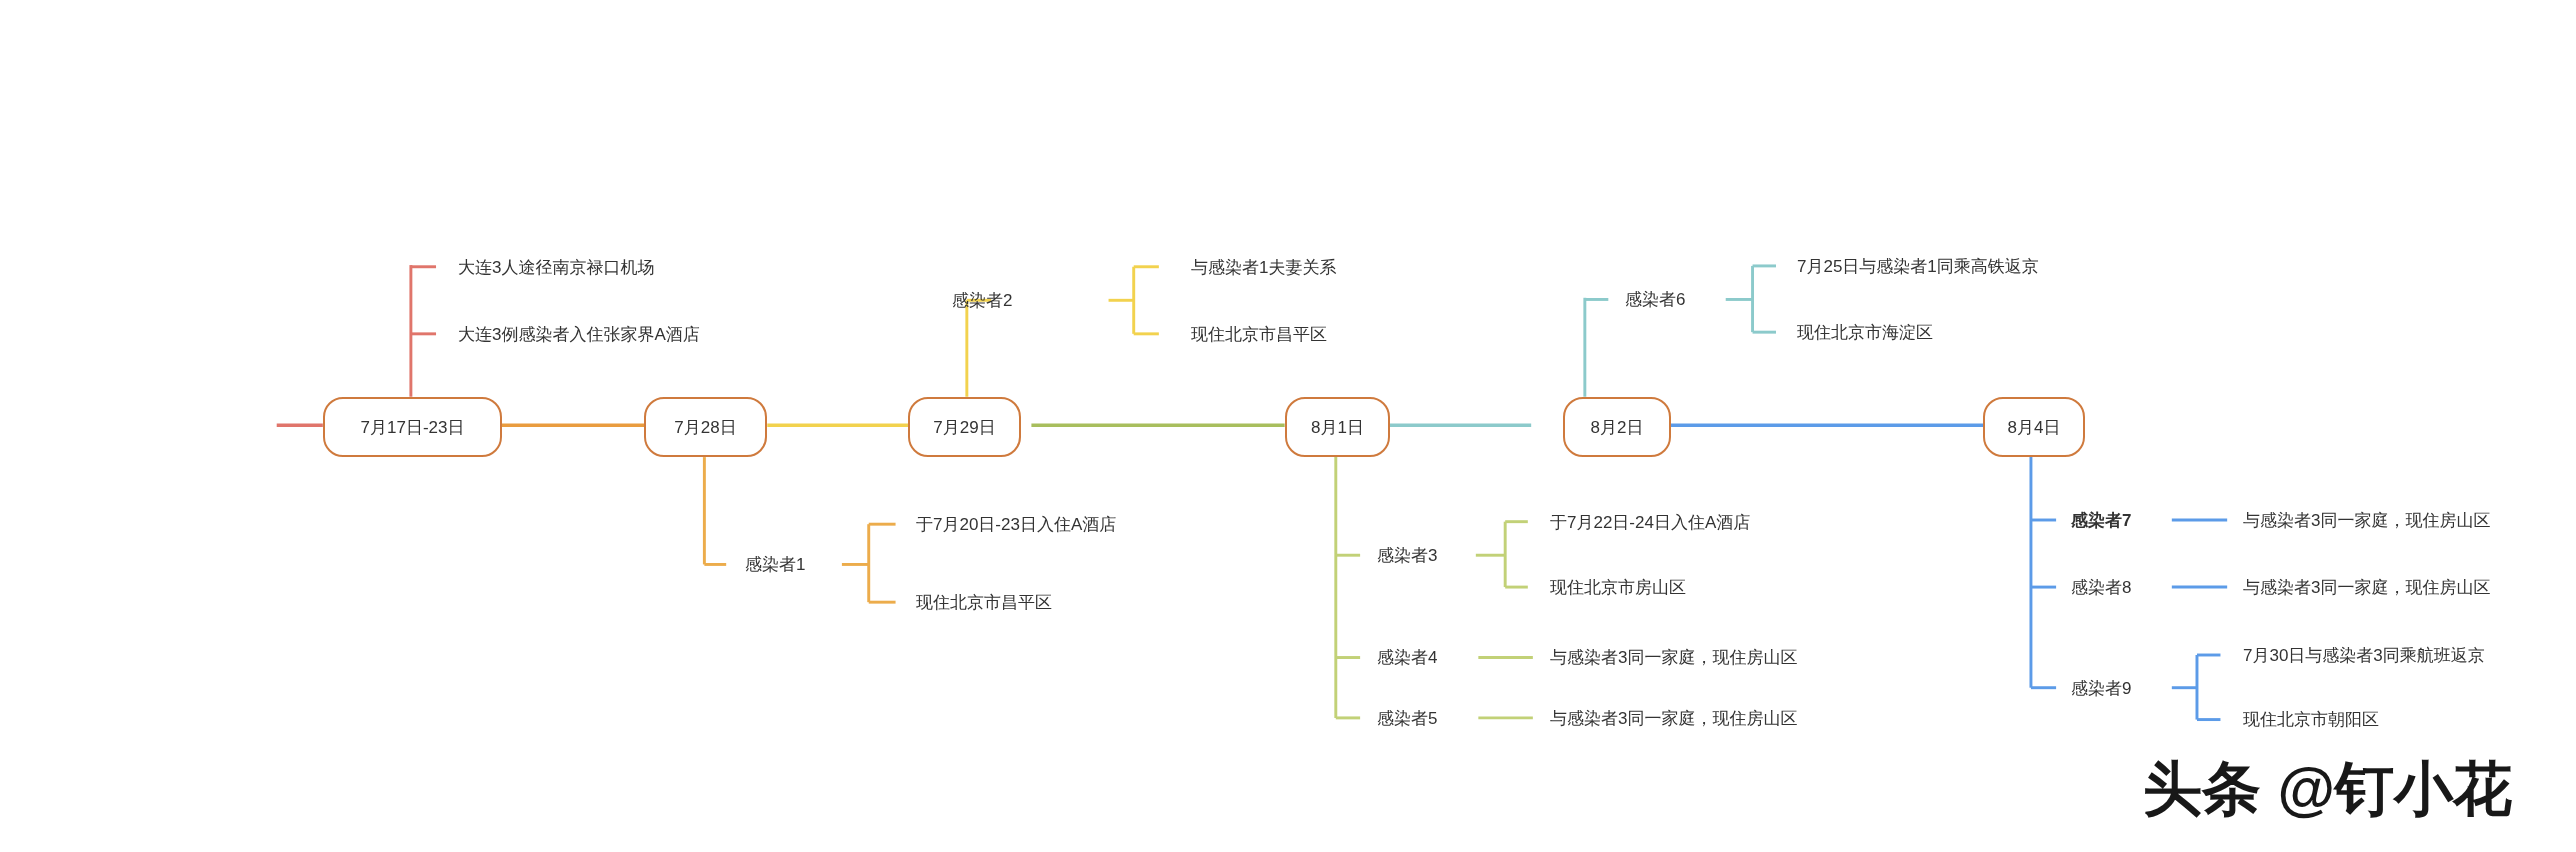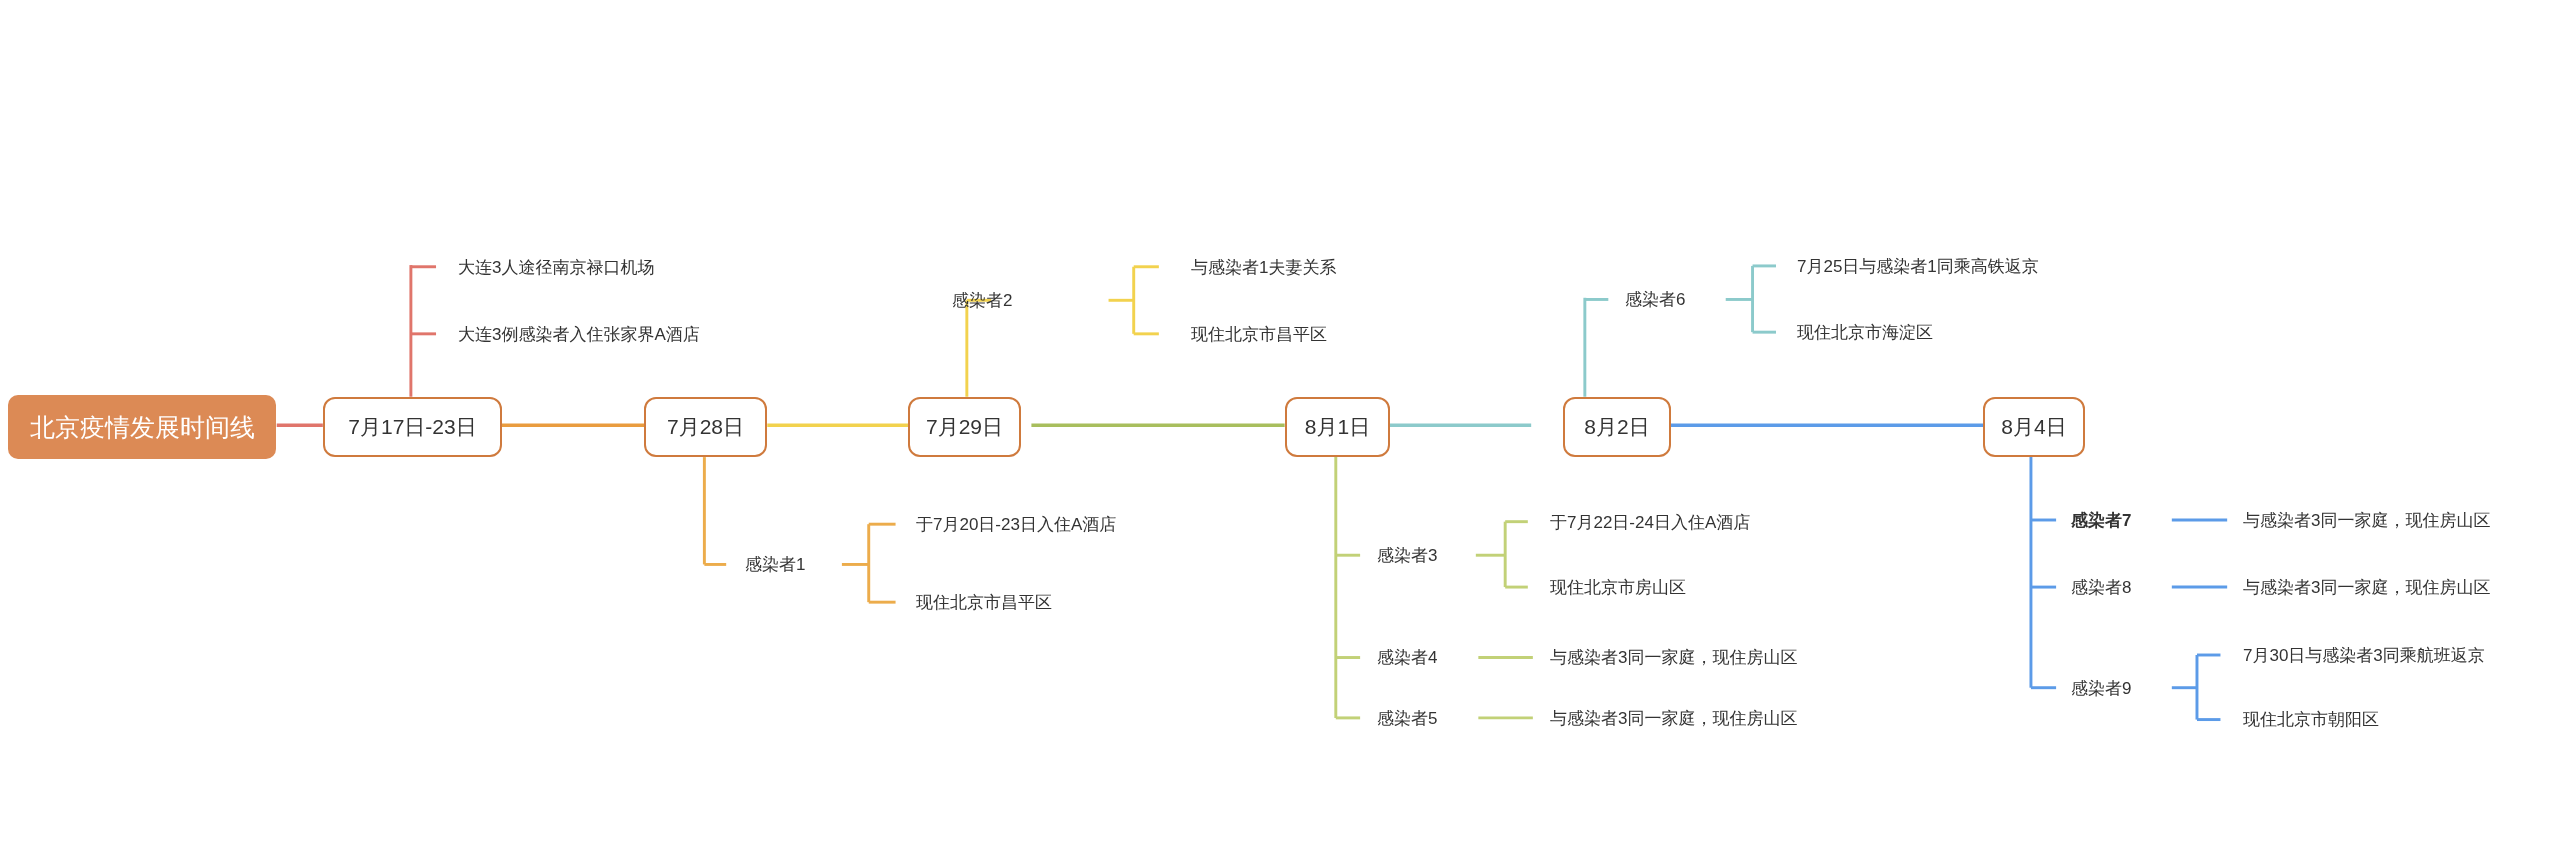--- a/index.html
+++ b/index.html
@@ -6,23 +6,23 @@
   #stage{
     position:relative;width:2576px;height:853px;background:#ffffff;overflow:hidden;
     font-family:"Liberation Sans","DejaVu Sans",sans-serif;
   }
   #lines{position:absolute;left:0;top:0;width:2576px;height:853px;}
   #lines line{fill:none;}
   .spine{stroke-width:4;}
   .branch{stroke-width:3.5;}
   .node{
     position:absolute;top:397px;height:60px;box-sizing:border-box;
-    background:#ffffff;border:2.5px solid #CF7A3D;border-radius:12px;
+    background:#ffffff;border:2.5px solid #CF7A3D;border-radius:20px;
     display:flex;align-items:center;justify-content:center;
-    font-size:21px;color:#333333;white-space:nowrap;z-index:2;
+    font-size:17px;color:#333333;white-space:nowrap;z-index:2;
   }
   .root{
     position:absolute;left:8.4px;top:395px;width:268px;height:64px;box-sizing:border-box;
     background:#DC8A55;border-radius:10px;
     display:flex;align-items:center;justify-content:center;
     font-size:25px;color:#ffffff;white-space:nowrap;z-index:2;
   }
   .lbl{
     position:absolute;transform:translateY(-50%);
     font-size:17px;color:#333333;white-space:nowrap;z-index:2;line-height:1;
@@ -88,21 +88,20 @@
     <line class="branch" x1="2422" y1="700" x2="2452" y2="700" stroke="#5C9BE8"></line>
     <line class="branch" x1="2422" y1="820" x2="2452" y2="820" stroke="#5C9BE8"></line>
     <line class="branch" x1="2590" y1="620" x2="2656" y2="620" stroke="#5C9BE8"></line>
     <line class="branch" x1="2590" y1="700" x2="2656" y2="700" stroke="#5C9BE8"></line>
     <line class="branch" x1="2590" y1="820" x2="2620" y2="820" stroke="#5C9BE8"></line>
     <line class="branch" x1="2620" y1="781" x2="2620" y2="858" stroke="#5C9BE8"></line>
     <line class="branch" x1="2620" y1="781" x2="2648" y2="781" stroke="#5C9BE8"></line>
     <line class="branch" x1="2620" y1="858" x2="2648" y2="858" stroke="#5C9BE8"></line>
   </svg>
 
-  <div class="root">北京疫情发展时间线</div>
 
   <div class="node" style="left:323px;width:179px;">7月17日-23日</div>
   <div class="node" style="left:644px;width:123px;">7月28日</div>
   <div class="node" style="left:908px;width:113px;">7月29日</div>
   <div class="node" style="left:1285px;width:105px;">8月1日</div>
   <div class="node" style="left:1531px;width:108px;margin-left:32px;">8月2日</div>
   <div class="node" style="left:1983px;width:102px;">8月4日</div>
 
   <div class="lbl" style="left:458px;top:267px;">大连3人途径南京禄口机场</div>
   <div class="lbl" style="left:458px;top:334px;">大连3例感染者入住张家界A酒店</div>
@@ -128,15 +127,16 @@
   <div class="lbl" style="left:1797px;top:332px;">现住北京市海淀区</div>
 
   <div class="lbl" style="left:2071px;top:520px;font-weight:bold;">感染者7</div>
   <div class="lbl" style="left:2243px;top:520px;">与感染者3同一家庭，现住房山区</div>
   <div class="lbl" style="left:2071px;top:587px;">感染者8</div>
   <div class="lbl" style="left:2243px;top:587px;">与感染者3同一家庭，现住房山区</div>
   <div class="lbl" style="left:2071px;top:688px;">感染者9</div>
   <div class="lbl" style="left:2243px;top:655px;">7月30日与感染者3同乘航班返京</div>
   <div class="lbl" style="left:2243px;top:719px;">现住北京市朝阳区</div>
 
+  <div class="watermark">头条 @钉小花</div>
 
 </div>
 
 
 </body></html>

